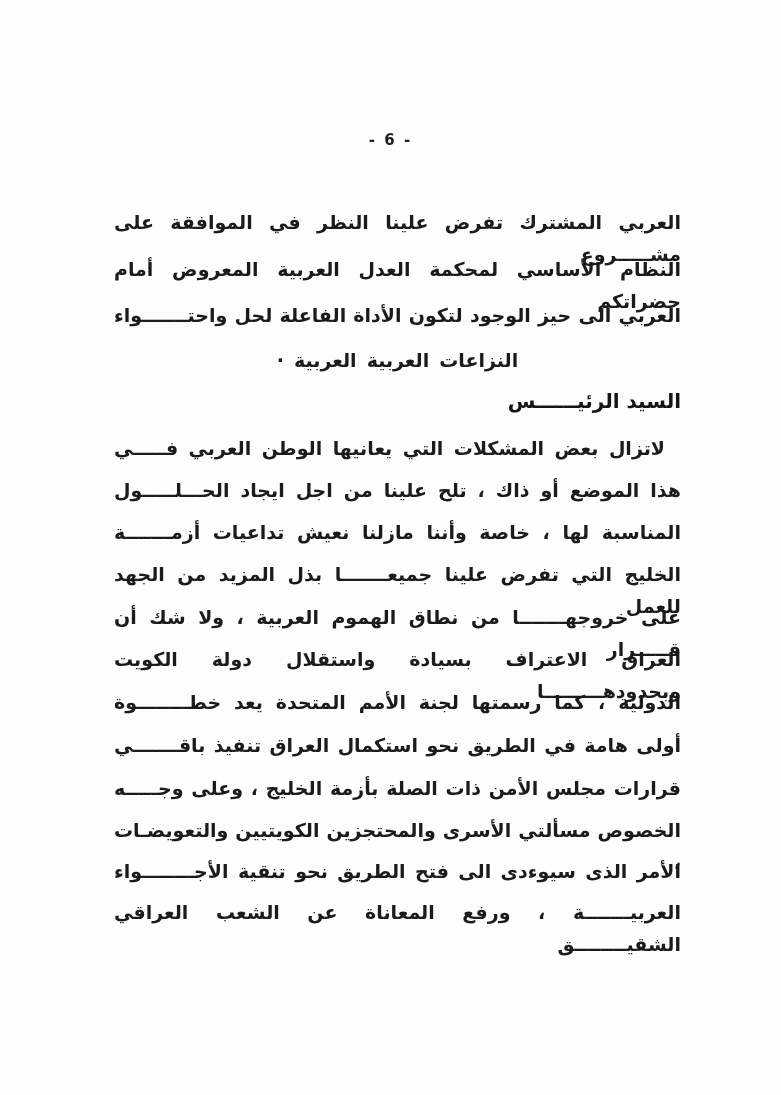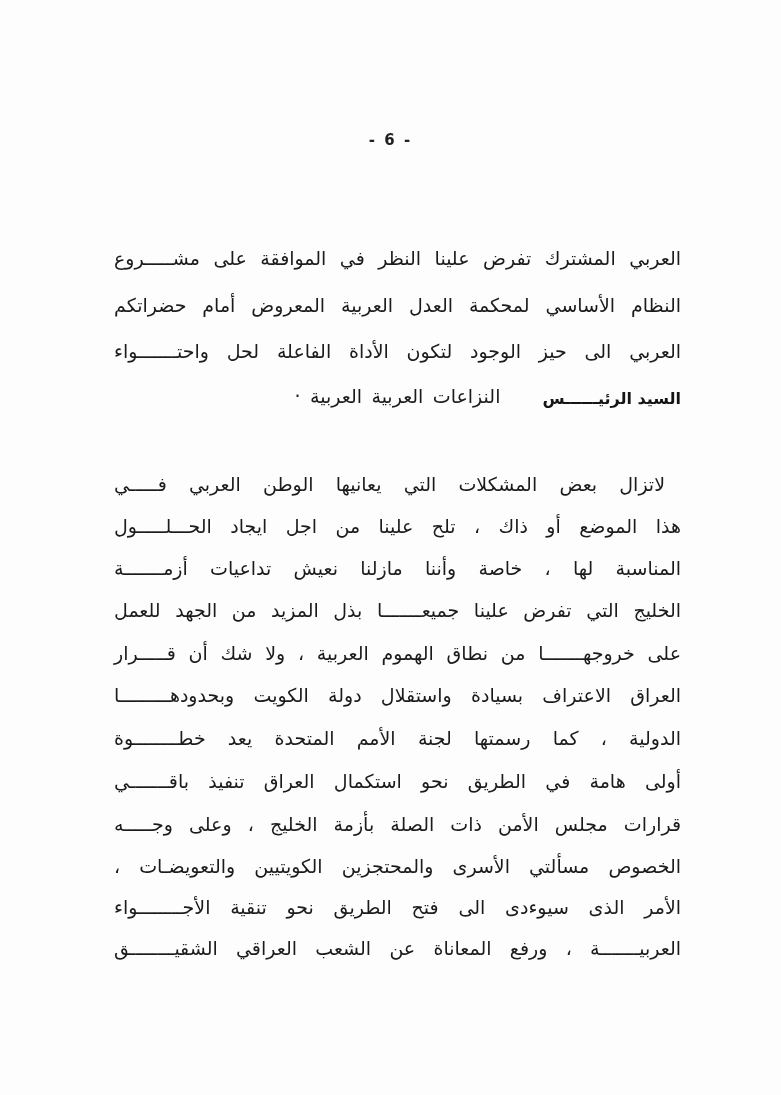--- a/index.html
+++ b/index.html
@@ -32,45 +32,44 @@
   }
   .line {
     position: absolute;
     left: 114px;
     right: 100px;
     height: 32px;
     line-height: 32px;
     direction: rtl;
     unicode-bidi: embed;
     font-size: 19px;
-    font-weight: 400;
+    font-weight: 700;
     white-space: nowrap;
     color: #1b1b1b;
-    margin-top: 36px;
   }
   .just {
     white-space: normal;
     text-align: justify;
     text-align-last: justify;
   }
   .right {
     text-align: center;
     word-spacing: 0.18em;
   }
   .indent-first {
     padding-right: 16px;
   }
   .indent-last {
     padding-right: 108px;
   }
   .heading {
     position: absolute;
     right: 100px;
     direction: rtl;
-    font-size: 16px;
+    font-size: 20px;
     font-weight: 700;
     text-align: center;
     color: #151515;
   }
 </style>
 </head>
 <body>
 
 <div class="page">
 

